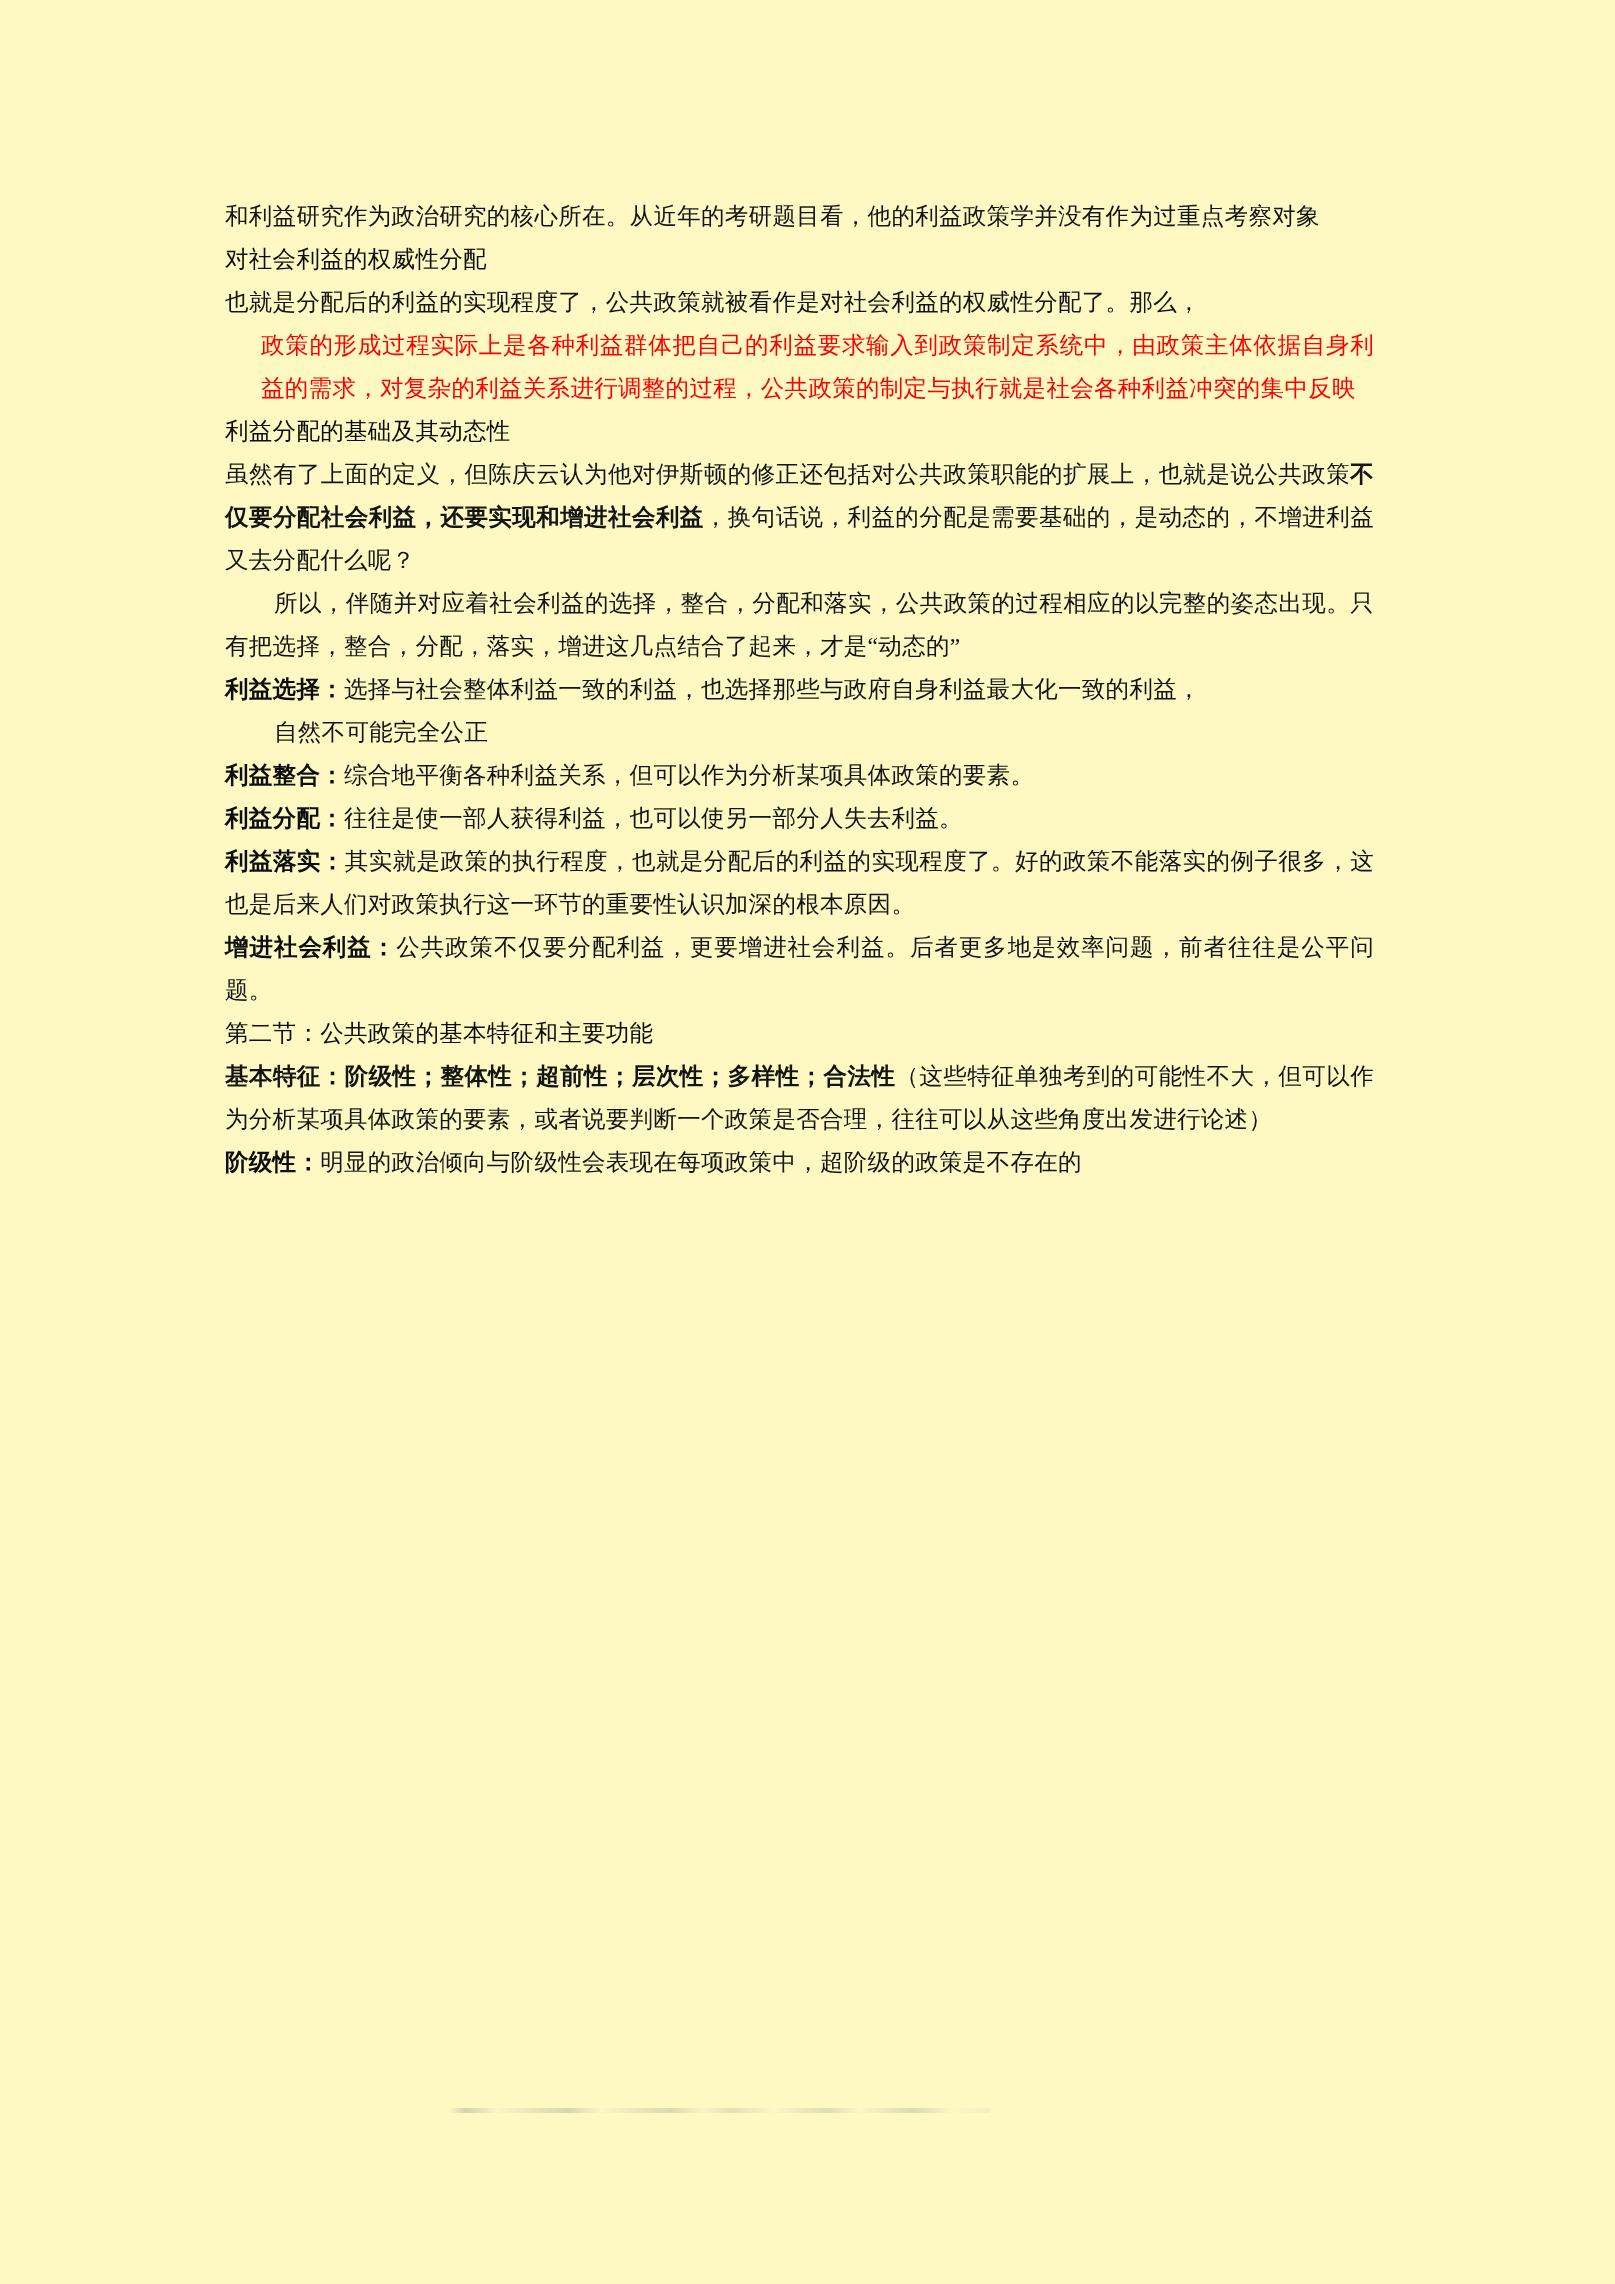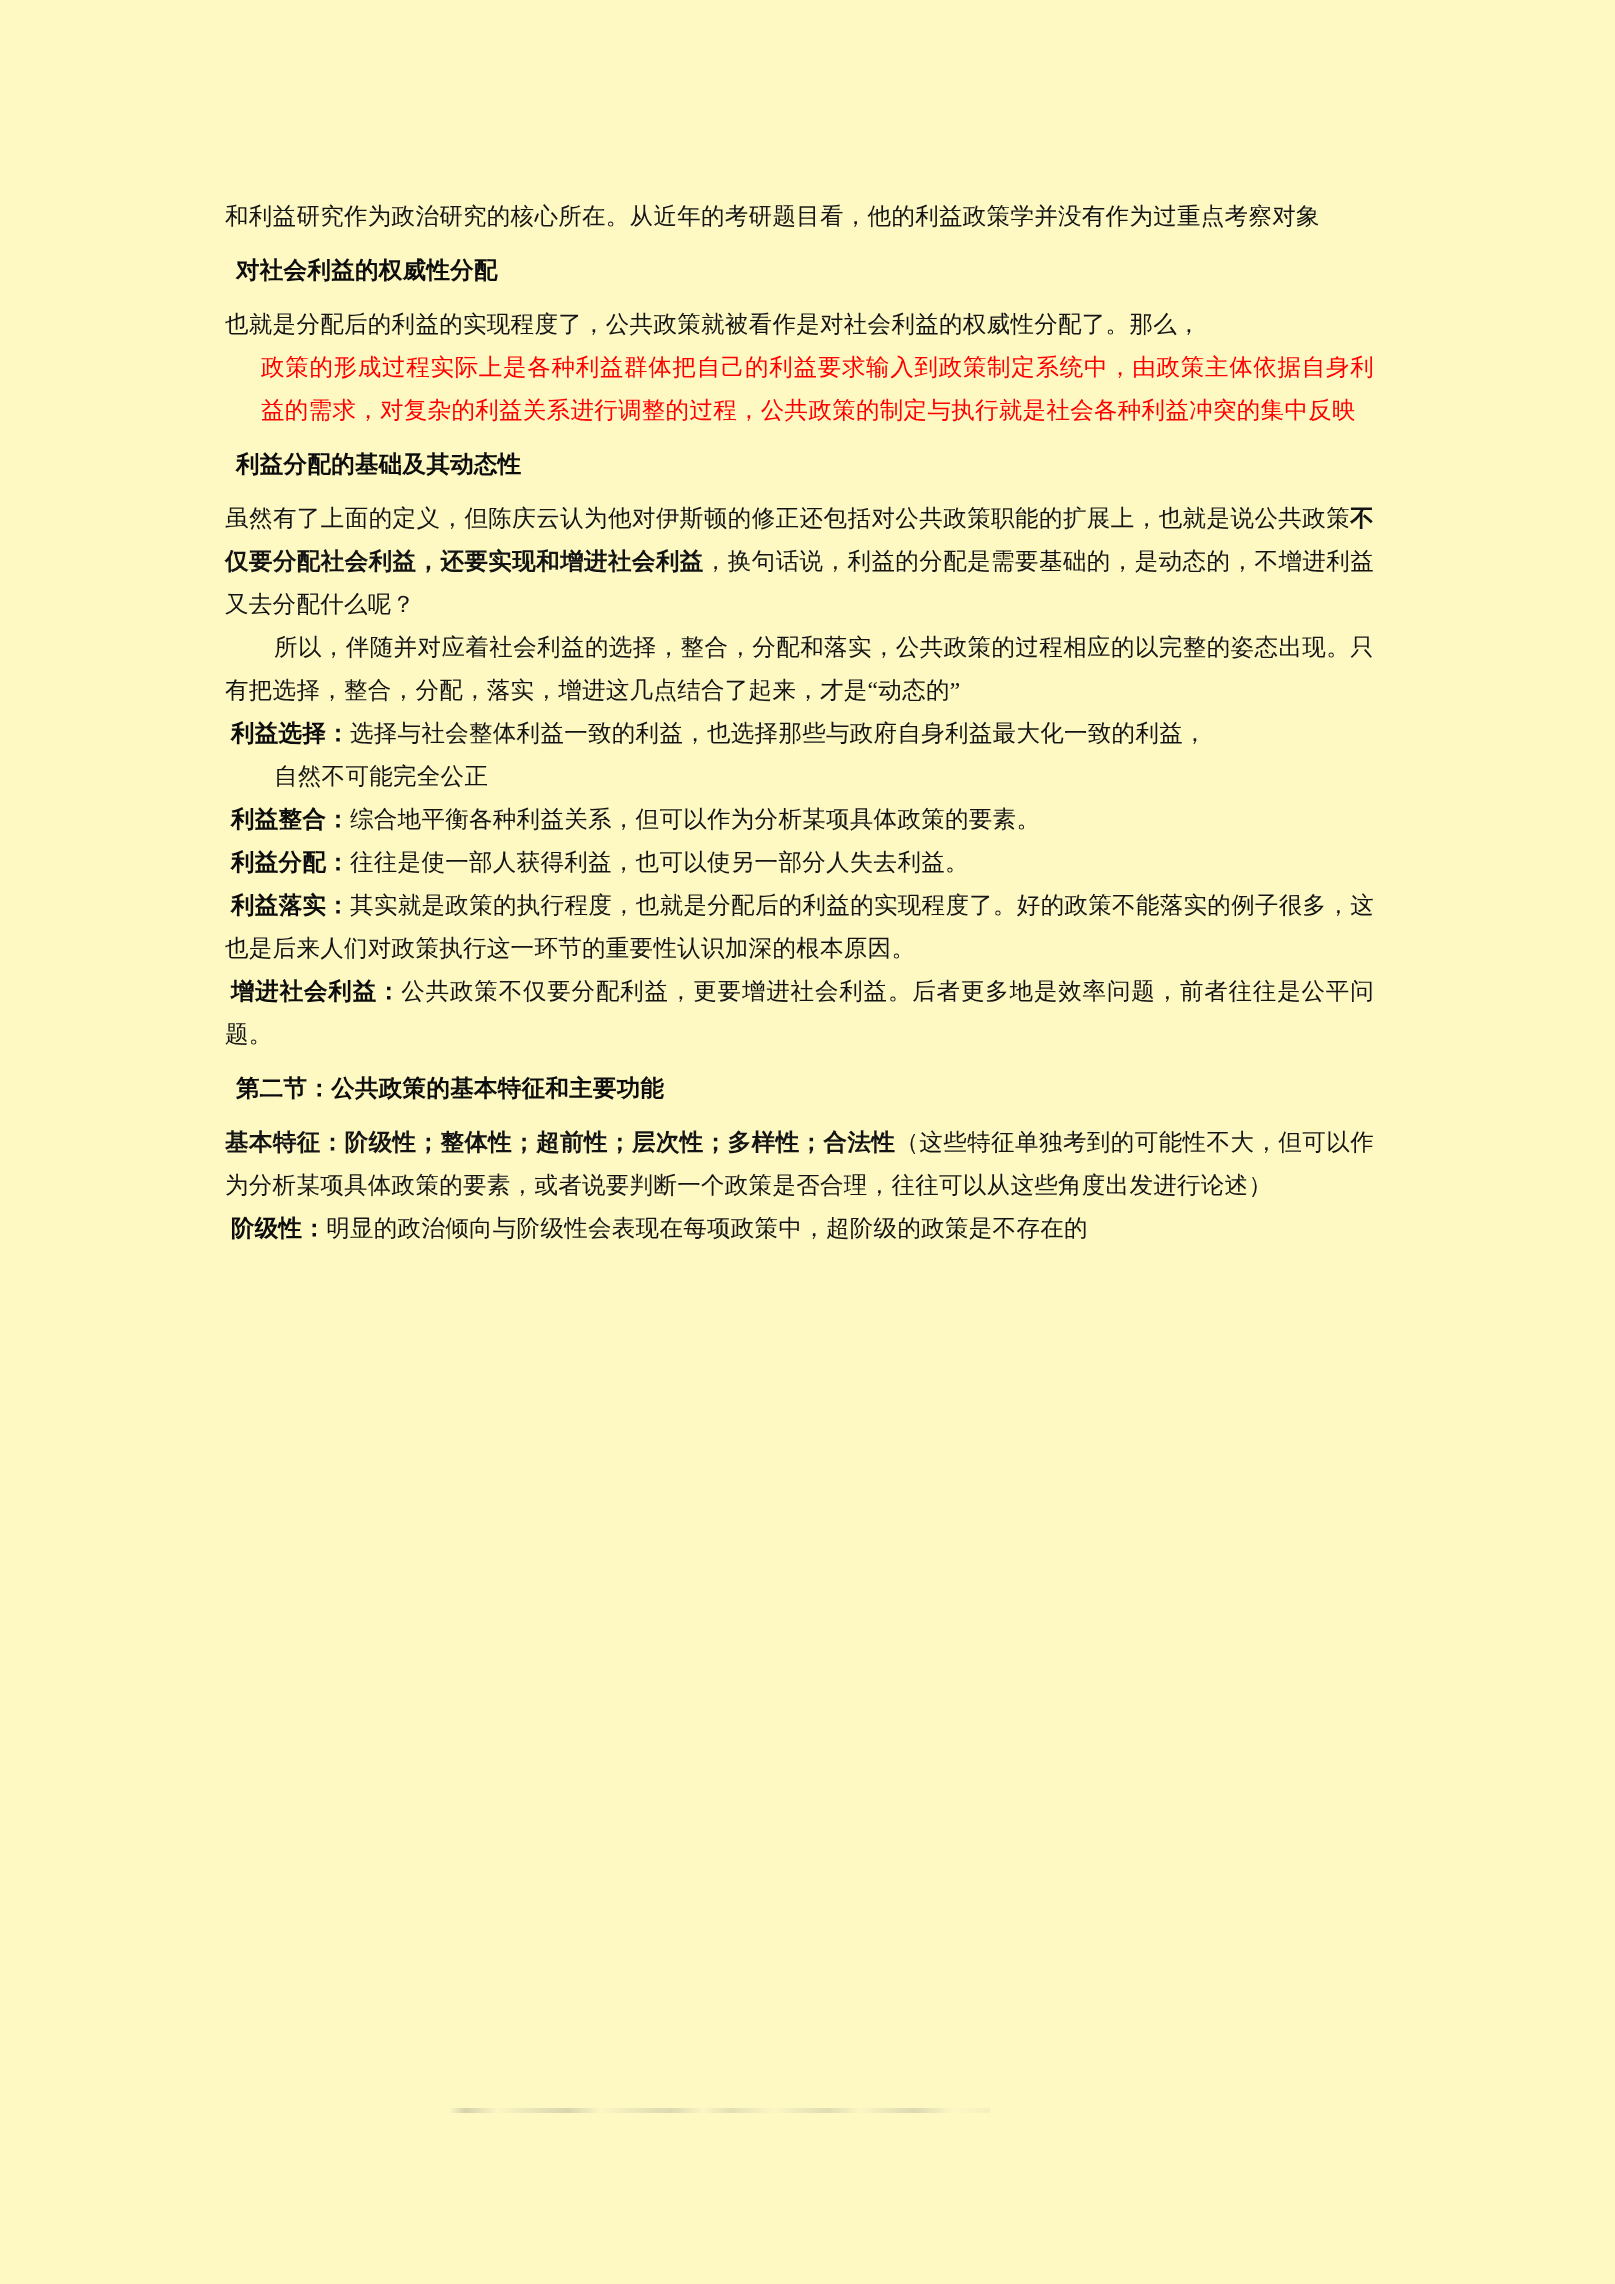--- a/index.html
+++ b/index.html
@@ -39,30 +39,29 @@
   .para.indent {
     text-indent: 49px;
   }
   .para.red {
     color: #ff0000;
     margin-left: 36px;
   }
   .heading {
     font-size: 23.5px;
     line-height: 43px;
-    font-weight: bold;
+    font-weight: normal;
     letter-spacing: 0.3px;
-    margin: 11px;
+    margin: 0;
     color: #0d0d0d;
     word-break: break-all;
   }
   .lead {
     font-weight: bold;
     color: #0d0d0d;
-    margin-left: 6px;
   }
   b.em {
     font-weight: bold;
   }
   
   .scan-artifact {
     position: absolute;
     left: 449px;
     top: 2108px;
     width: 541px;

